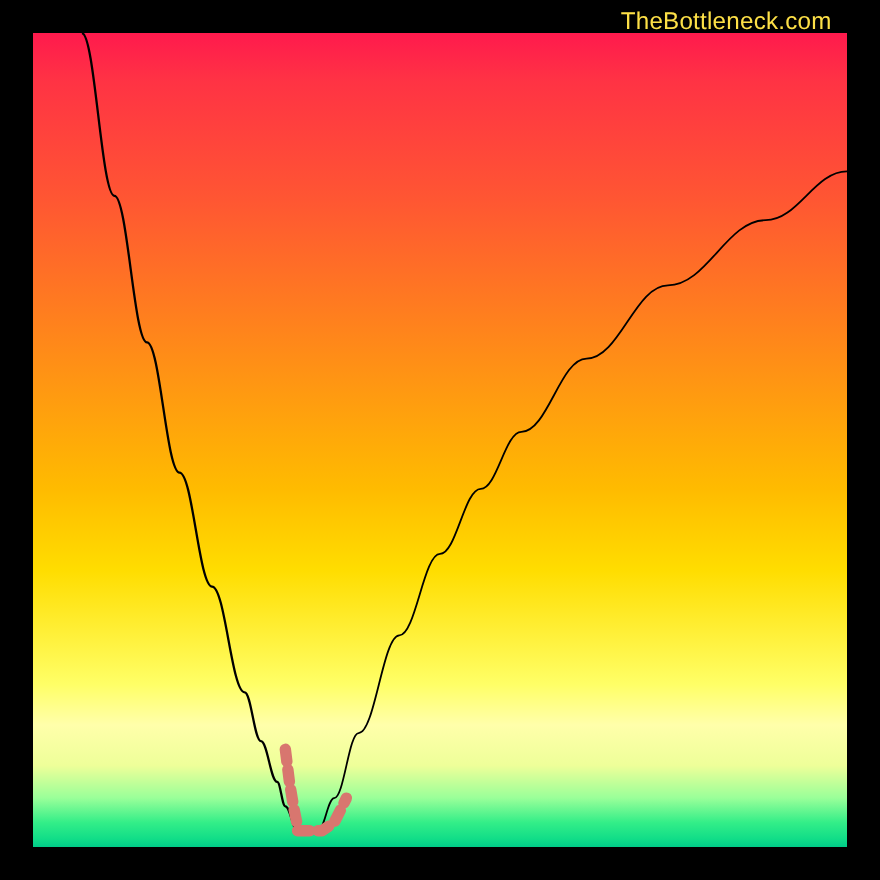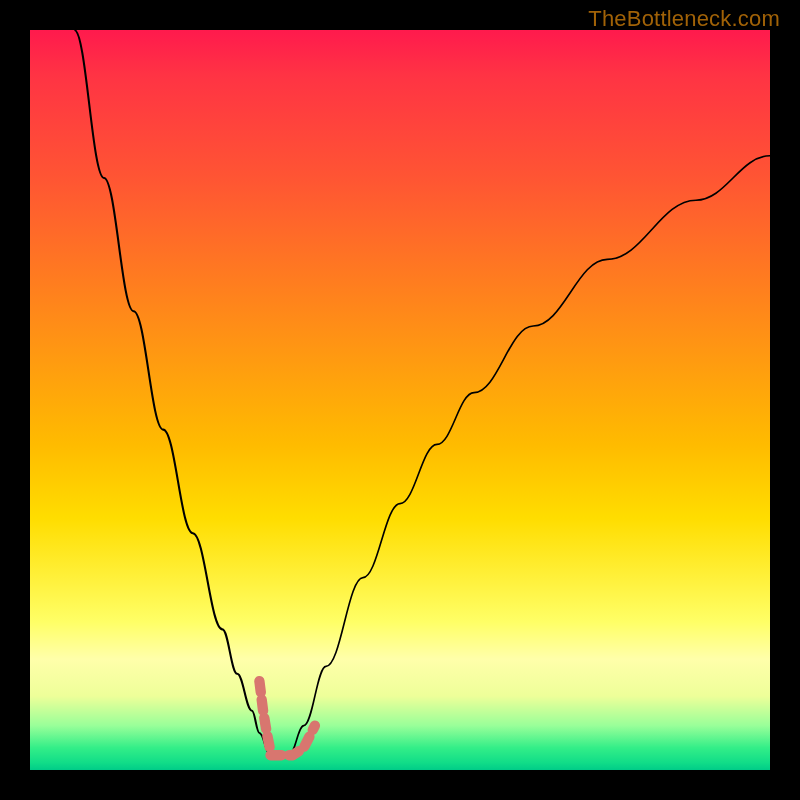--- a/index.html
+++ b/index.html
@@ -36,22 +36,22 @@
       #eeff99 90%,
       #99ff99 94%,
       #33ee88 97%,
       #11dd88 99%,
       #00cc88 100%);
     overflow: hidden;
   }
   .watermark {
     position: absolute;
     top: 6px;
-    right: 20px;
-    color: #a16207;
+    right: 44px;
+    color: #fde047;
     font-size: 22px;
     font-weight: 500;
     letter-spacing: 0.2px;
     user-select: none;
     margin-left: 30px;
   }
   svg.curve {
     position: absolute;
     inset: 0;
   }

